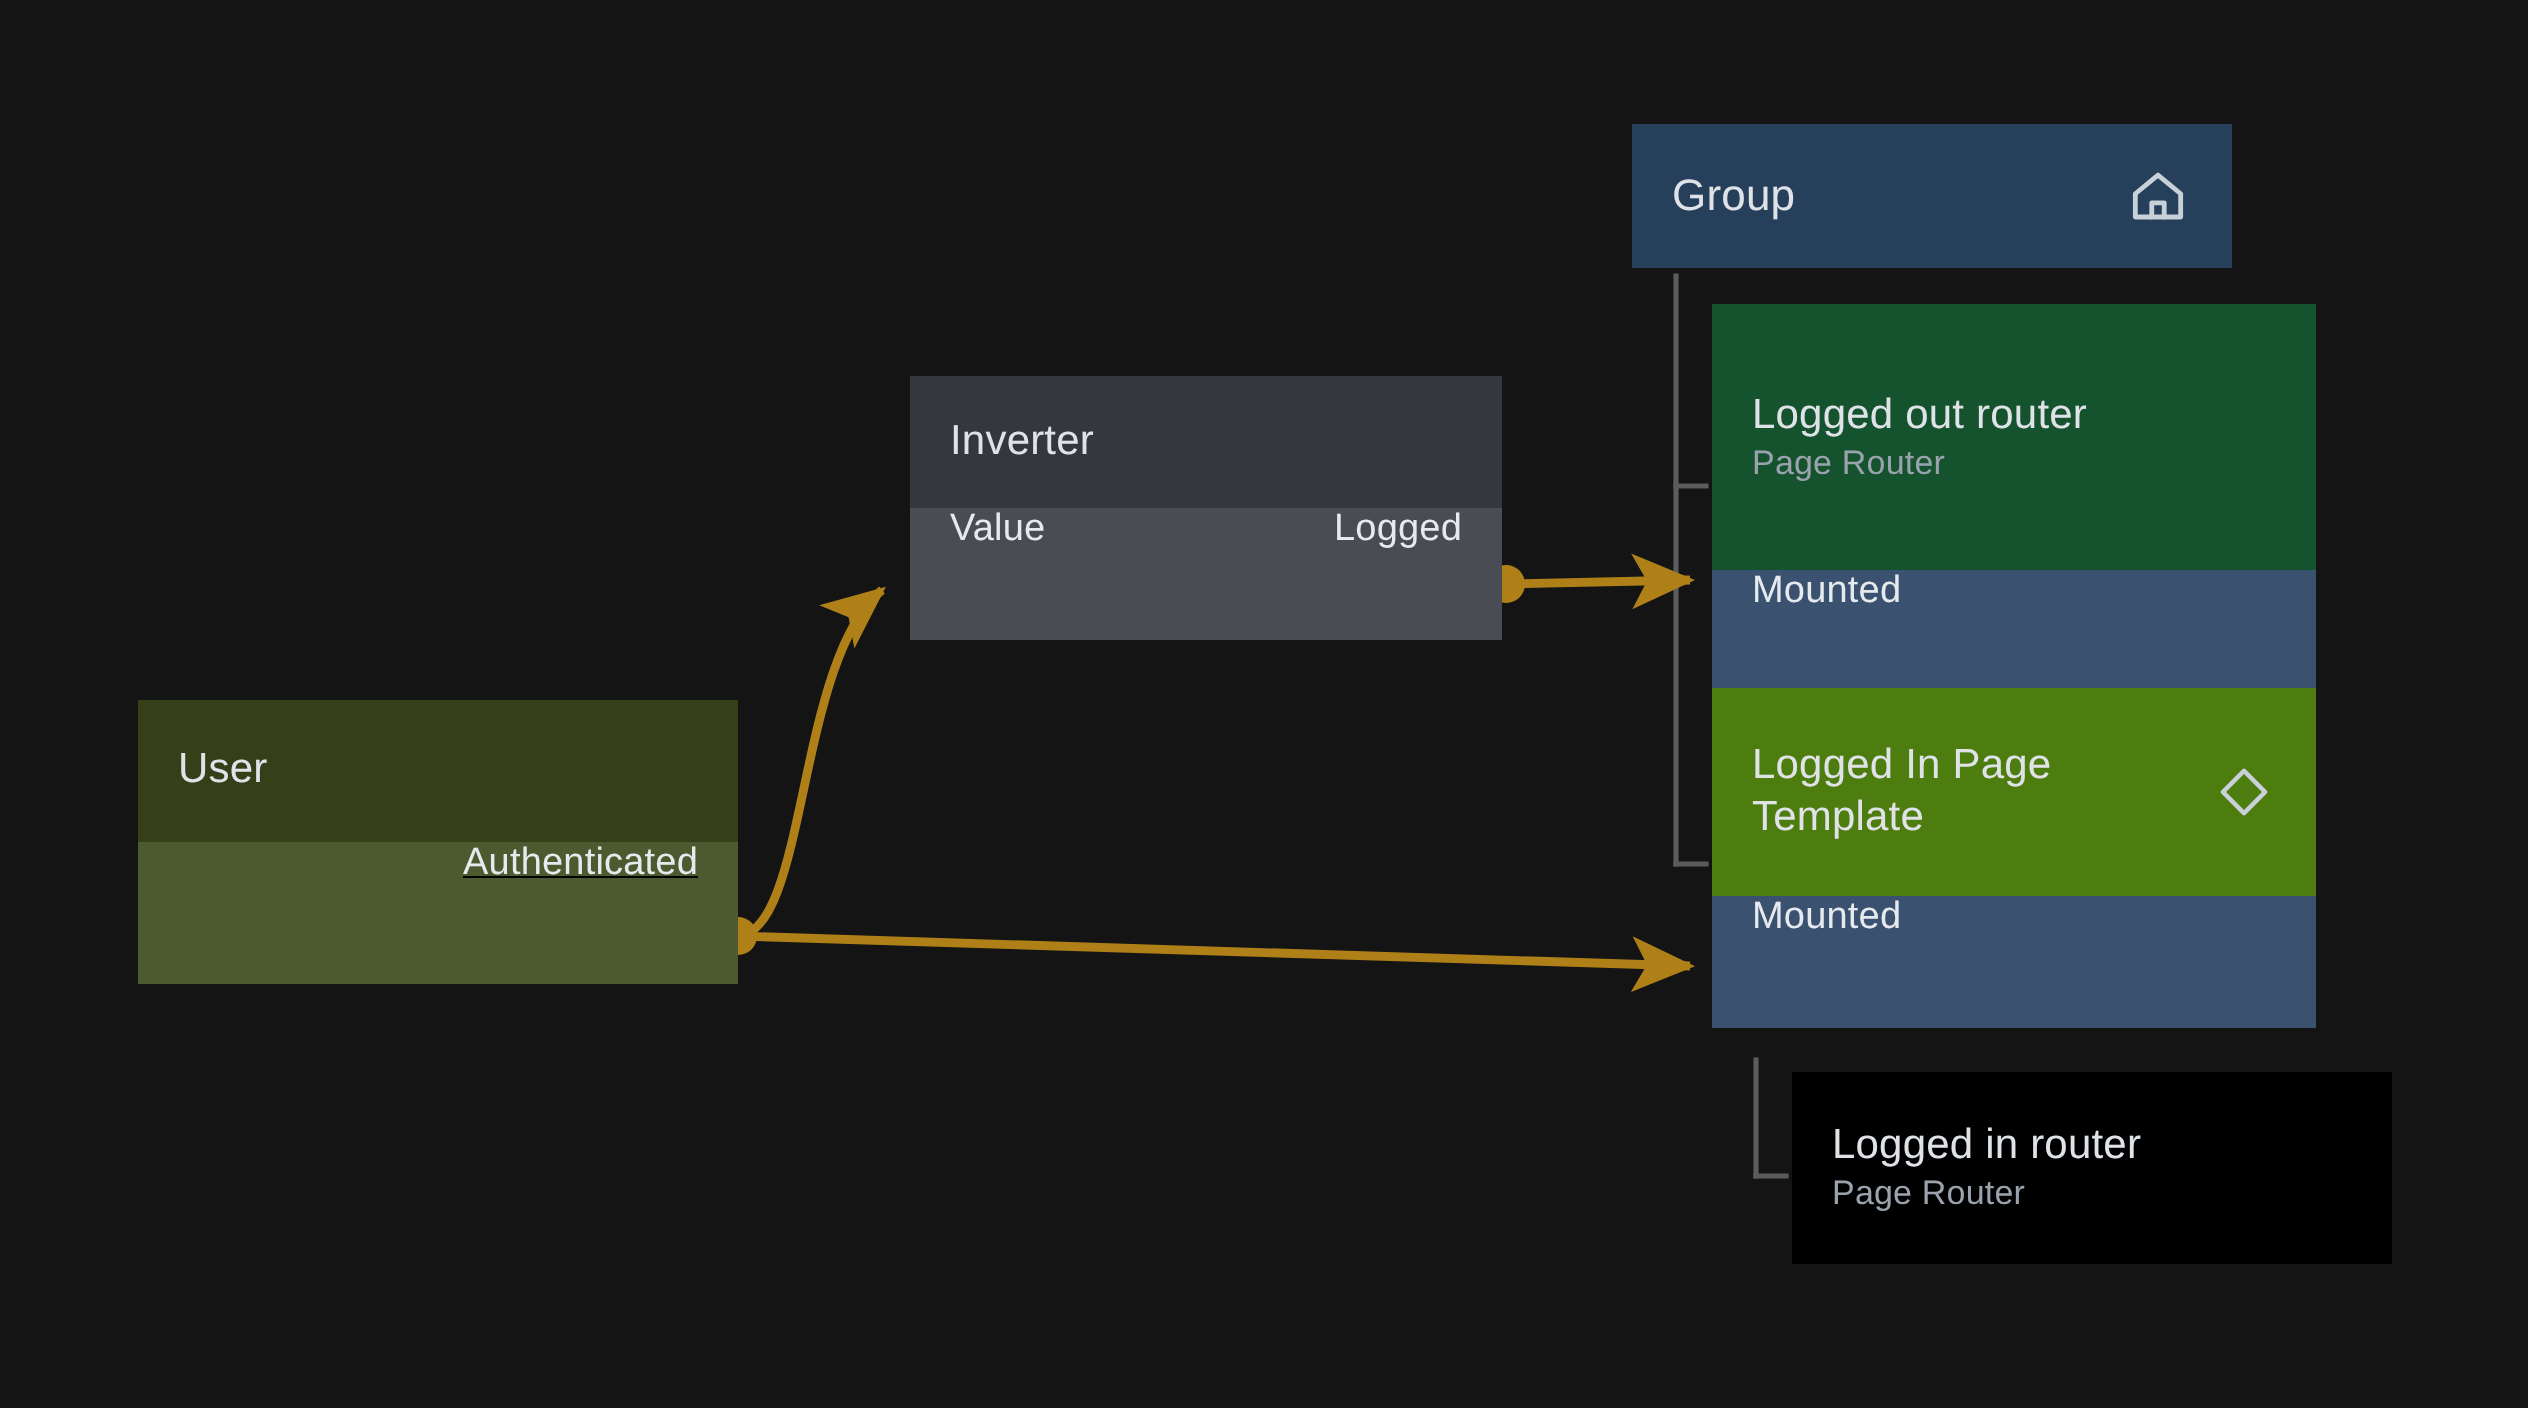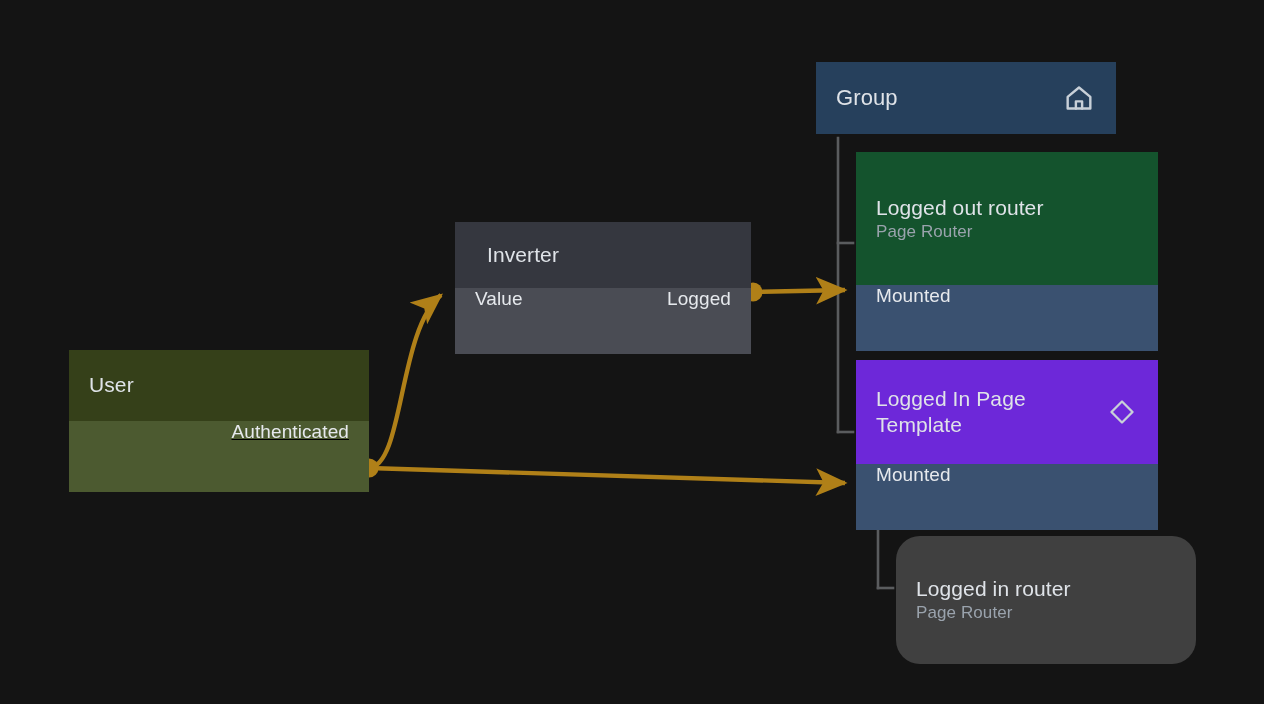--- a/index.html
+++ b/index.html
@@ -39,30 +39,30 @@
   #node-group .node-header{width:100%;height:100%;padding:0 20px;}
   #node-group .node-title{font-size:22px;}
 
   
   #node-logged-out{left:856px;top:152px;width:302px;}
   #node-logged-out .node-header{background:#14532d;height:133px;padding:0 20px;}
   #node-logged-out .port-row{background:#3a5170;height:66px;padding:0 20px;}
 
   
   #node-template{left:856px;top:344px;width:302px;}
-  #node-template .node-header{background:#6d28d9;height:104px;padding:0 20px;margin-top:16px;}
+  #node-template .node-header{background:#4d7c0f;height:104px;padding:0 20px;}
   #node-template .port-row{background:#3a5170;height:66px;padding:0 20px;}
 
   
-  #node-logged-in{left:896px;top:536px;width:300px;height:128px;background:#404040;border-radius:24px;}
+  #node-logged-in{left:896px;top:536px;width:300px;height:96px;background:#000000;}
   #node-logged-in .node-header{width:100%;height:100%;padding:0 20px;}
 
   
   #node-inverter{left:455px;top:188px;width:296px;}
-  #node-inverter .node-header{background:#35373f;height:66px;padding:0 32px;margin-top:34px;}
+  #node-inverter .node-header{background:#35373f;height:66px;padding:0 20px;}
   #node-inverter .port-row{background:#4a4c54;height:66px;padding:0 20px;}
   #node-inverter .node-title{font-size:21px;}
 
   
   #node-user{left:69px;top:350px;width:300px;}
   #node-user .node-header{background:#354019;height:71px;padding:0 20px;}
   #node-user .port-row{background:#4c5a30;height:71px;padding:0 20px;}
 
   .ghost{pointer-events:none;}
 </style>

